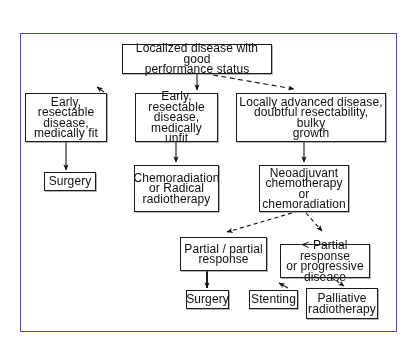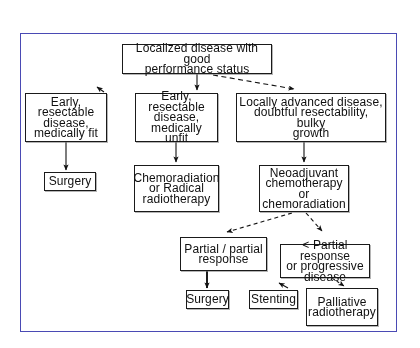--- a/index.html
+++ b/index.html
@@ -160,18 +160,18 @@
   </div>
 
   <div class="node" style="left:186px; top:290px; width:43px; height:19px;">
     <span>Surgery</span>
   </div>
 
   <div class="node" style="left:249px; top:290px; width:49px; height:19px;">
     <span>Stenting</span>
   </div>
 
-  <div class="node" style="left:306px; top:288px; width:72px; height:38px;">
+  <div class="node" style="left:306px; top:288px; width:72px; height:31px;">
     <span>Palliative
 radiotherapy</span>
   </div>
 
 </div>
 
 </body></html>

